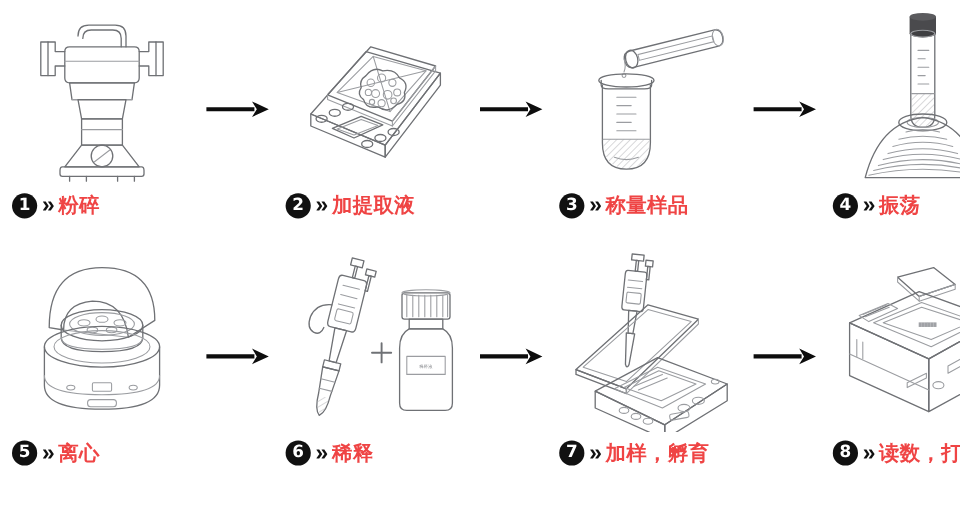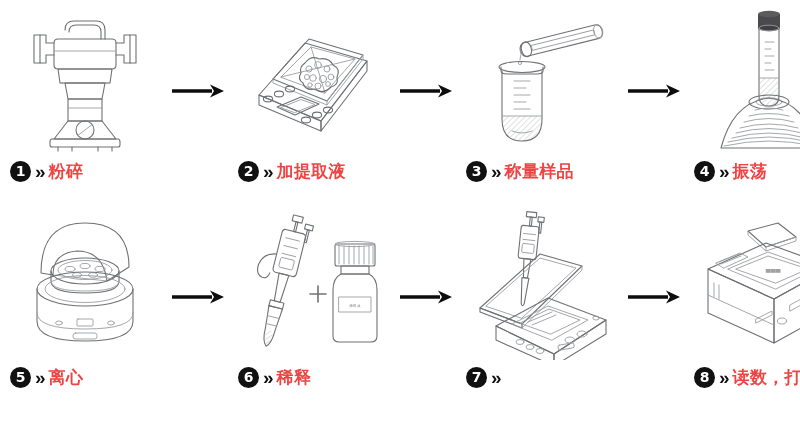--- a/index.html
+++ b/index.html
@@ -473,20 +473,21 @@
           <ellipse class="ln-l" cx="130" cy="110" rx="3.2" ry="2" fill="#e9e9eb"></ellipse>
 
           <ellipse class="ln-l" cx="54" cy="134" rx="4" ry="2.5" fill="#fff"></ellipse>
           <ellipse class="ln-l" cx="64" cy="139" rx="4" ry="2.5" fill="#fff"></ellipse>
           <ellipse class="ln-l" cx="74" cy="143" rx="4" ry="2.5" fill="#fff"></ellipse>
         </svg>
       </div>
       <div class="caption">
         <span class="badge">7</span>
         <span class="chev">»</span>
+        <span class="label">加样，孵育</span>
       </div>
     </div>
 
     <div class="connector">
       <svg width="58" height="22" viewBox="0 0 58 22">
         <path d="M2 11 L42 11" stroke="#0d0d0d" stroke-width="3.4" stroke-linecap="butt" fill="none"></path>
         <path d="M40 4.5 L54 11 L40 17.5 L44 11 Z" fill="#0d0d0d"></path>
       </svg>
     </div>
 

